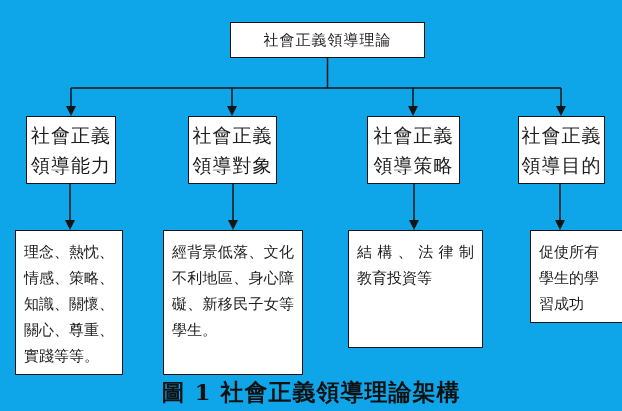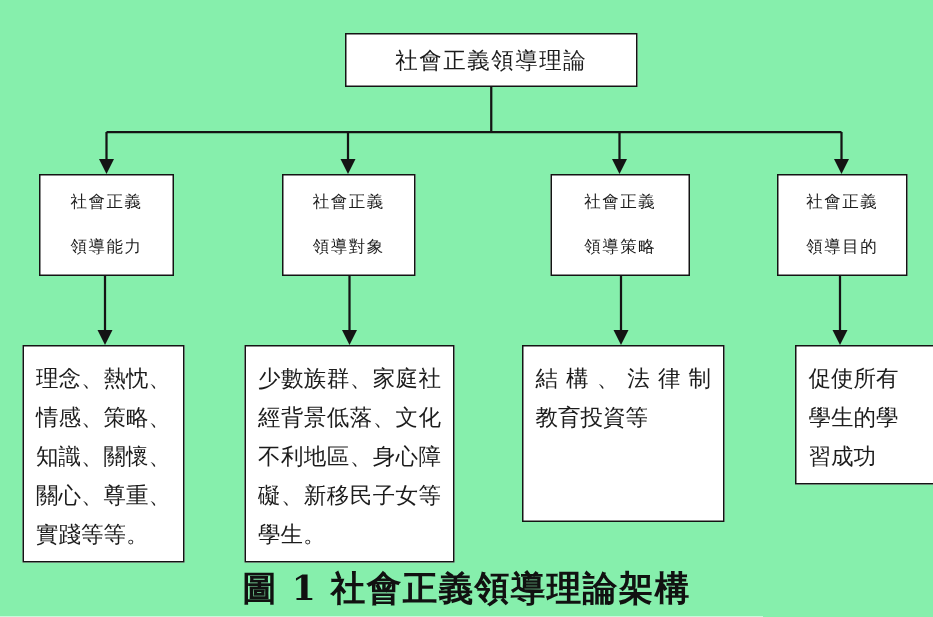--- a/index.html
+++ b/index.html
@@ -1,34 +1,34 @@
 <!DOCTYPE html>
 <html><head>
 <meta charset="utf-8">
 <style>
   html,body{margin:0;padding:0;background:#fff;}
   #canvas{
-    position:relative;width:622px;height:411px;background:#86efac;
+    position:relative;width:622px;height:411px;background:#0ea5e9;
     font-family:"DejaVu Serif","Liberation Serif",serif;
     color:#1c1c1c;
   }
   #connectors{position:absolute;left:0;top:0;width:622px;height:411px;}
   .box{
     position:absolute;background:#fff;border:1.2px solid #141414;
     box-sizing:border-box;
   }
   .root-box{
     left:230px;top:22px;width:195px;height:36px;
     display:flex;align-items:center;justify-content:center;
     font-size:15px;letter-spacing:1px;
   }
   .title-box{
     top:116px;height:68px;
     display:flex;flex-direction:column;align-items:center;justify-content:center;
-    font-size:11px;line-height:30px;letter-spacing:1px;
+    font-size:19px;line-height:30px;letter-spacing:1px;
   }
   .tb1{left:26px;width:90px;}
   .tb2{left:188px;width:89px;}
   .tb3{left:367px;width:93px;}
   .tb4{left:518px;width:87px;}
   .detail-box{
     top:230px;padding:8px 8px;font-size:15px;line-height:26px;
   }
   .db1{left:15px;width:108px;height:145px;}
   .db2{left:163px;width:140px;height:145px;}
@@ -95,21 +95,20 @@
   </div>
 
   <div class="box detail-box db1">
     <div class="line">理念、熱忱、</div>
     <div class="line">情感、策略、</div>
     <div class="line">知識、關懷、</div>
     <div class="line">關心、尊重、</div>
     <div class="line">實踐等等。</div>
   </div>
   <div class="box detail-box db2">
-    <div class="line just">少數族群、家庭社</div>
     <div class="line just">經背景低落、文化</div>
     <div class="line just">不利地區、身心障</div>
     <div class="line just">礙、新移民子女等</div>
     <div class="line">學生。</div>
   </div>
   <div class="box detail-box db3">
     <div class="line just">結構、法律制</div>
     <div class="line">教育投資等</div>
   </div>
   <div class="box detail-box db4">

